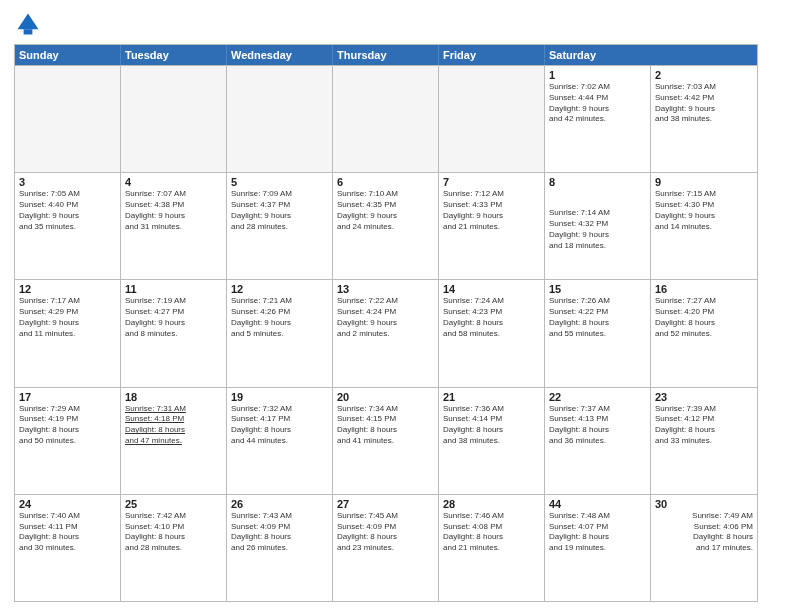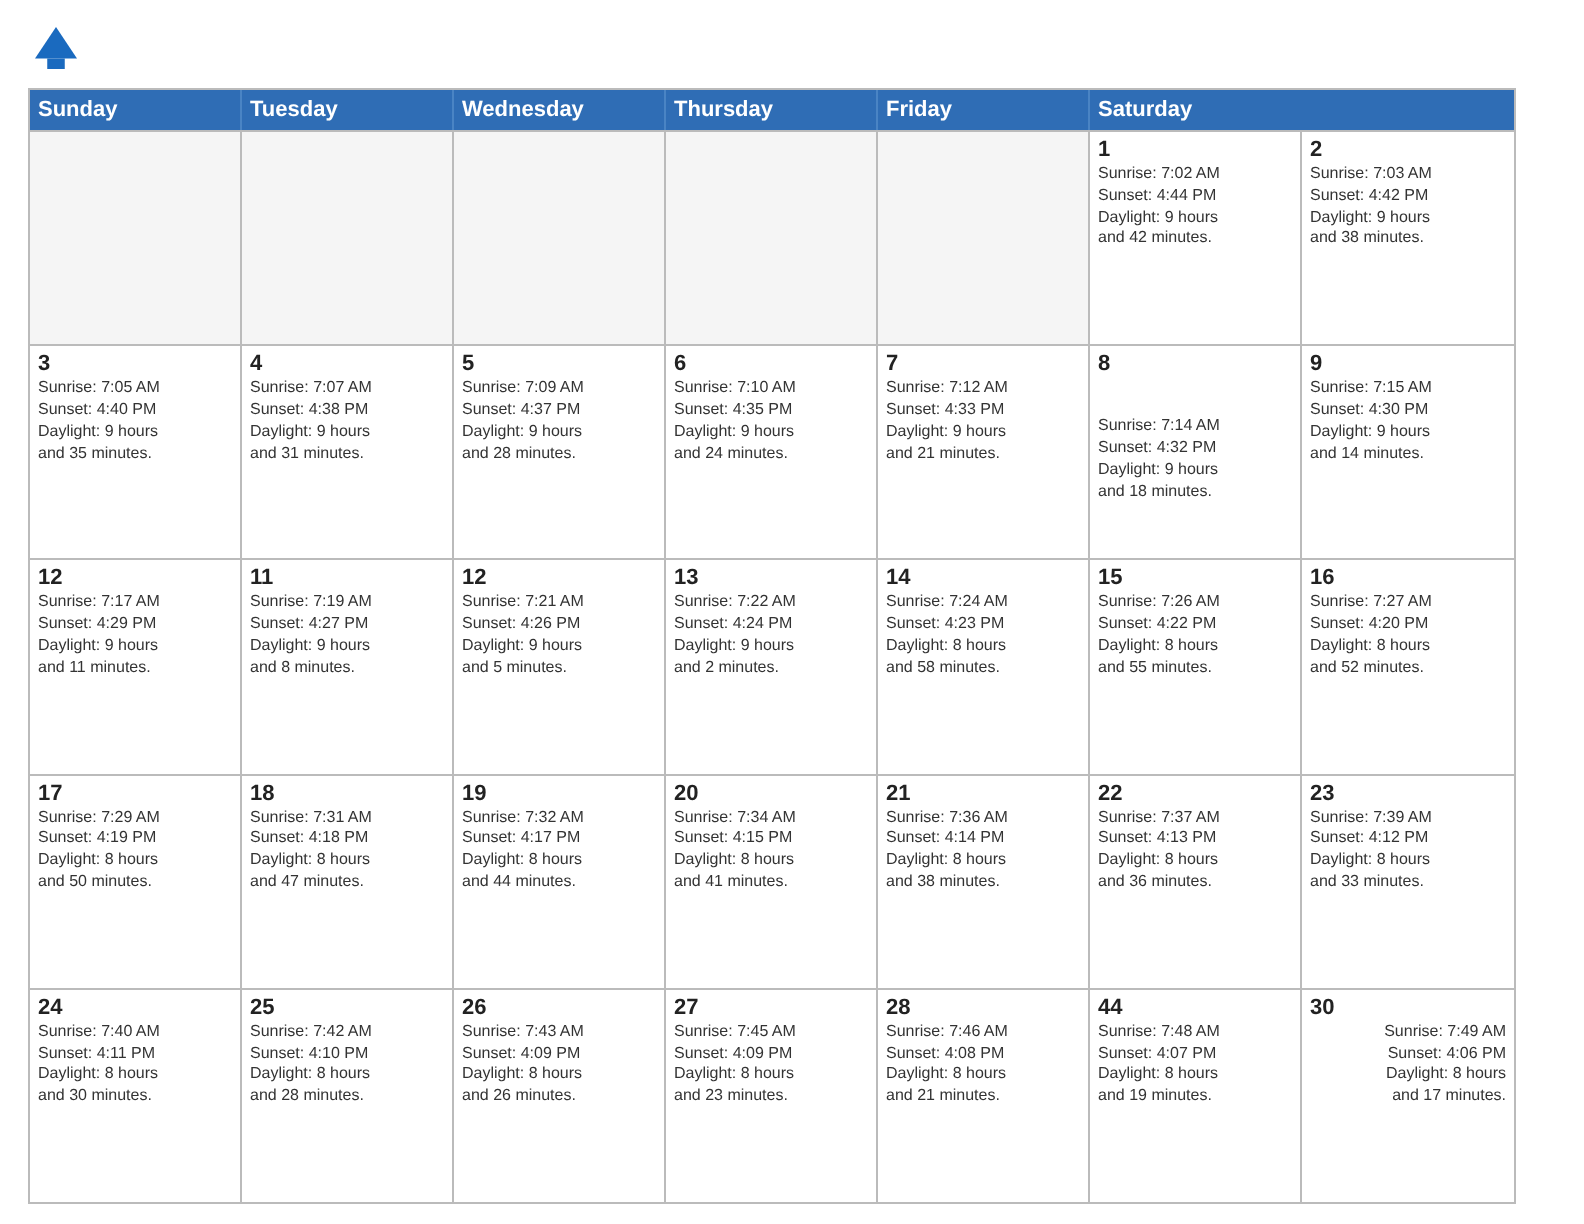--- a/index.html
+++ b/index.html
@@ -271,21 +271,21 @@
         <div class="cal-row">
           <div class="cal-cell">
             <span class="day-num">17</span>
             <div class="cell-info" style="white-space: pre-line;">Sunrise: 7:29 AM
 Sunset: 4:19 PM
 Daylight: 8 hours
 and 50 minutes.</div>
           </div>
           <div class="cal-cell">
             <span class="day-num">18</span>
-            <div class="cell-info" style="white-space: pre-line;">Sunrise: 7:31 AM
+            <div class="cell-info" style="white-space: pre-line; text-decoration: underline;">Sunrise: 7:31 AM
 Sunset: 4:18 PM
 Daylight: 8 hours
 and 47 minutes.</div>
           </div>
           <div class="cal-cell">
             <span class="day-num">19</span>
             <div class="cell-info" style="white-space: pre-line;">Sunrise: 7:32 AM
 Sunset: 4:17 PM
 Daylight: 8 hours
 and 44 minutes.</div>

